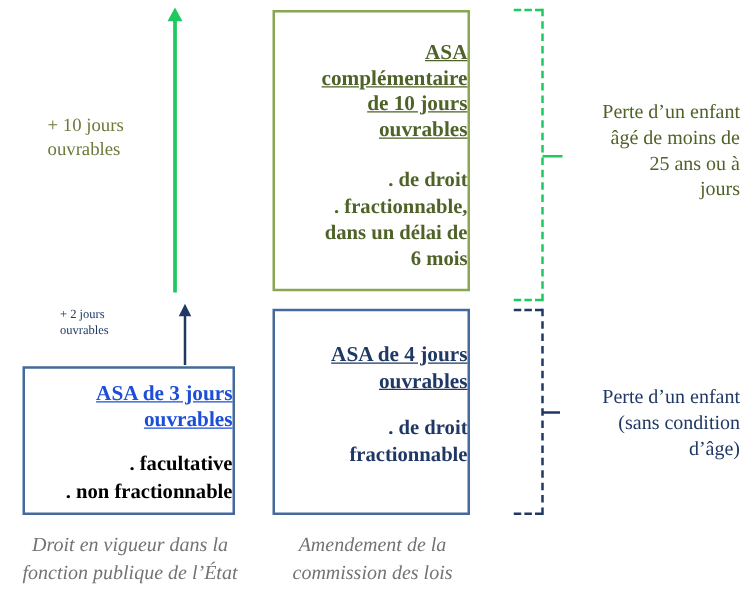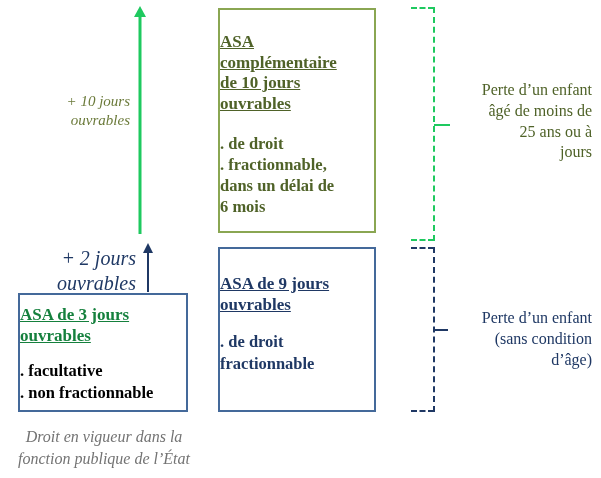--- a/index.html
+++ b/index.html
@@ -9,39 +9,39 @@
     font-family:"Liberation Serif", serif;
     color:#1f3864;
     overflow:hidden;
   }
   #stage{position:relative;width:601px;height:478px;}
 
   
   .box{
     position:absolute;
     box-sizing:border-box;
-    text-align:left;
+    text-align:right;
     background:#ffffff;
   }
   .box .head{
     font-weight:bold;
     text-decoration:underline;
     line-height:1.22;
   }
   .box .body{
     line-height:1.28;
     font-weight:bold;
   }
 
   
   #box-asa3{
     left:18px; top:293px; width:170px; height:119px;
     border:2px solid #44699a;
   }
-  #box-asa3 .head{font-size:17px;color:#15803d;margin-top:10px;}
+  #box-asa3 .head{font-size:17px;color:#1d4ed8;margin-top:10px;}
   #box-asa3 .body{font-size:16.5px;color:#000000;margin-top:14px;}
 
   
   #box-asa5{
     left:218px; top:247px; width:158px; height:165px;
     border:2px solid #44699a;
   }
   #box-asa5 .head{font-size:17px;color:#1f3864;margin-top:25px;}
   #box-asa5 .body{font-size:16.5px;color:#1f3864;margin-top:16px;}
 
@@ -63,24 +63,24 @@
   #arrow-green{left:133px;top:6px;width:13px;height:228px;}
   #arrow-green .shaft{top:8px;height:220px;background:#1ec95f;}
   #arrow-green .head-tri{border-bottom:11px solid #1ec95f;}
 
   #arrow-navy{left:141px;top:243px;width:13px;height:49px;}
   #arrow-navy .shaft{top:8px;height:41px;background:#1f3864;width:2px;}
   #arrow-navy .head-tri{border-bottom:10px solid #1f3864;border-left:5px solid transparent;border-right:5px solid transparent;}
 
   
   .inc-label{
-    position:absolute;text-align:right;font-style:italic;line-height:1.25;
+    position:absolute;text-align:left;line-height:1.25;
   }
   #inc-10{left:38px;top:92px;width:92px;font-size:15px;color:#6b7a3a;}
-  #inc-2{left:48px;top:246px;width:88px;font-size:20px;color:#1f3864;}
+  #inc-2{left:48px;top:246px;width:88px;font-size:10px;color:#1f3864;}
 
   
   .bracket{position:absolute;}
   .bracket .v{position:absolute;top:0;bottom:0;width:0;border-left-width:2px;border-left-style:dashed;}
   .bracket .h{position:absolute;height:0;border-top-width:2px;border-top-style:dashed;}
   .bracket .tick{position:absolute;height:0;border-top-width:2px;border-top-style:solid;}
 
   #bracket-green{left:411px;top:7px;width:26px;height:234px;}
   #bracket-green .v{left:22px;border-left-color:#1ec95f;}
   #bracket-green .h{left:0;width:23px;border-top-color:#1ec95f;}
@@ -155,21 +155,21 @@
     <div class="body">
       <div>. de droit</div>
       <div>. fractionnable,</div>
       <div>dans un délai de</div>
       <div>6 mois</div>
     </div>
   </div>
 
   <div class="box" id="box-asa5">
     <div class="head">
-      <div>ASA de 9 jours</div>
+      <div>ASA de 4 jours</div>
       <div>ouvrables</div>
     </div>
     <div class="body">
       <div>. de droit</div>
       <div>fractionnable</div>
     </div>
   </div>
 
   <div class="bracket" id="bracket-green">
     <div class="h top"></div>
@@ -196,14 +196,18 @@
     <div class="line1">Perte d’un enfant</div>
     <div class="line2">(sans condition</div>
     <div class="line3">d’âge)</div>
   </div>
 
   <div class="caption" id="caption-left">
     <div>Droit en vigueur dans la</div>
     <div>fonction publique de l’État</div>
   </div>
 
+  <div class="caption" id="caption-right">
+    <div>Amendement de la</div>
+    <div>commission des lois</div>
+  </div>
 
 </div>
 
 </body></html>

